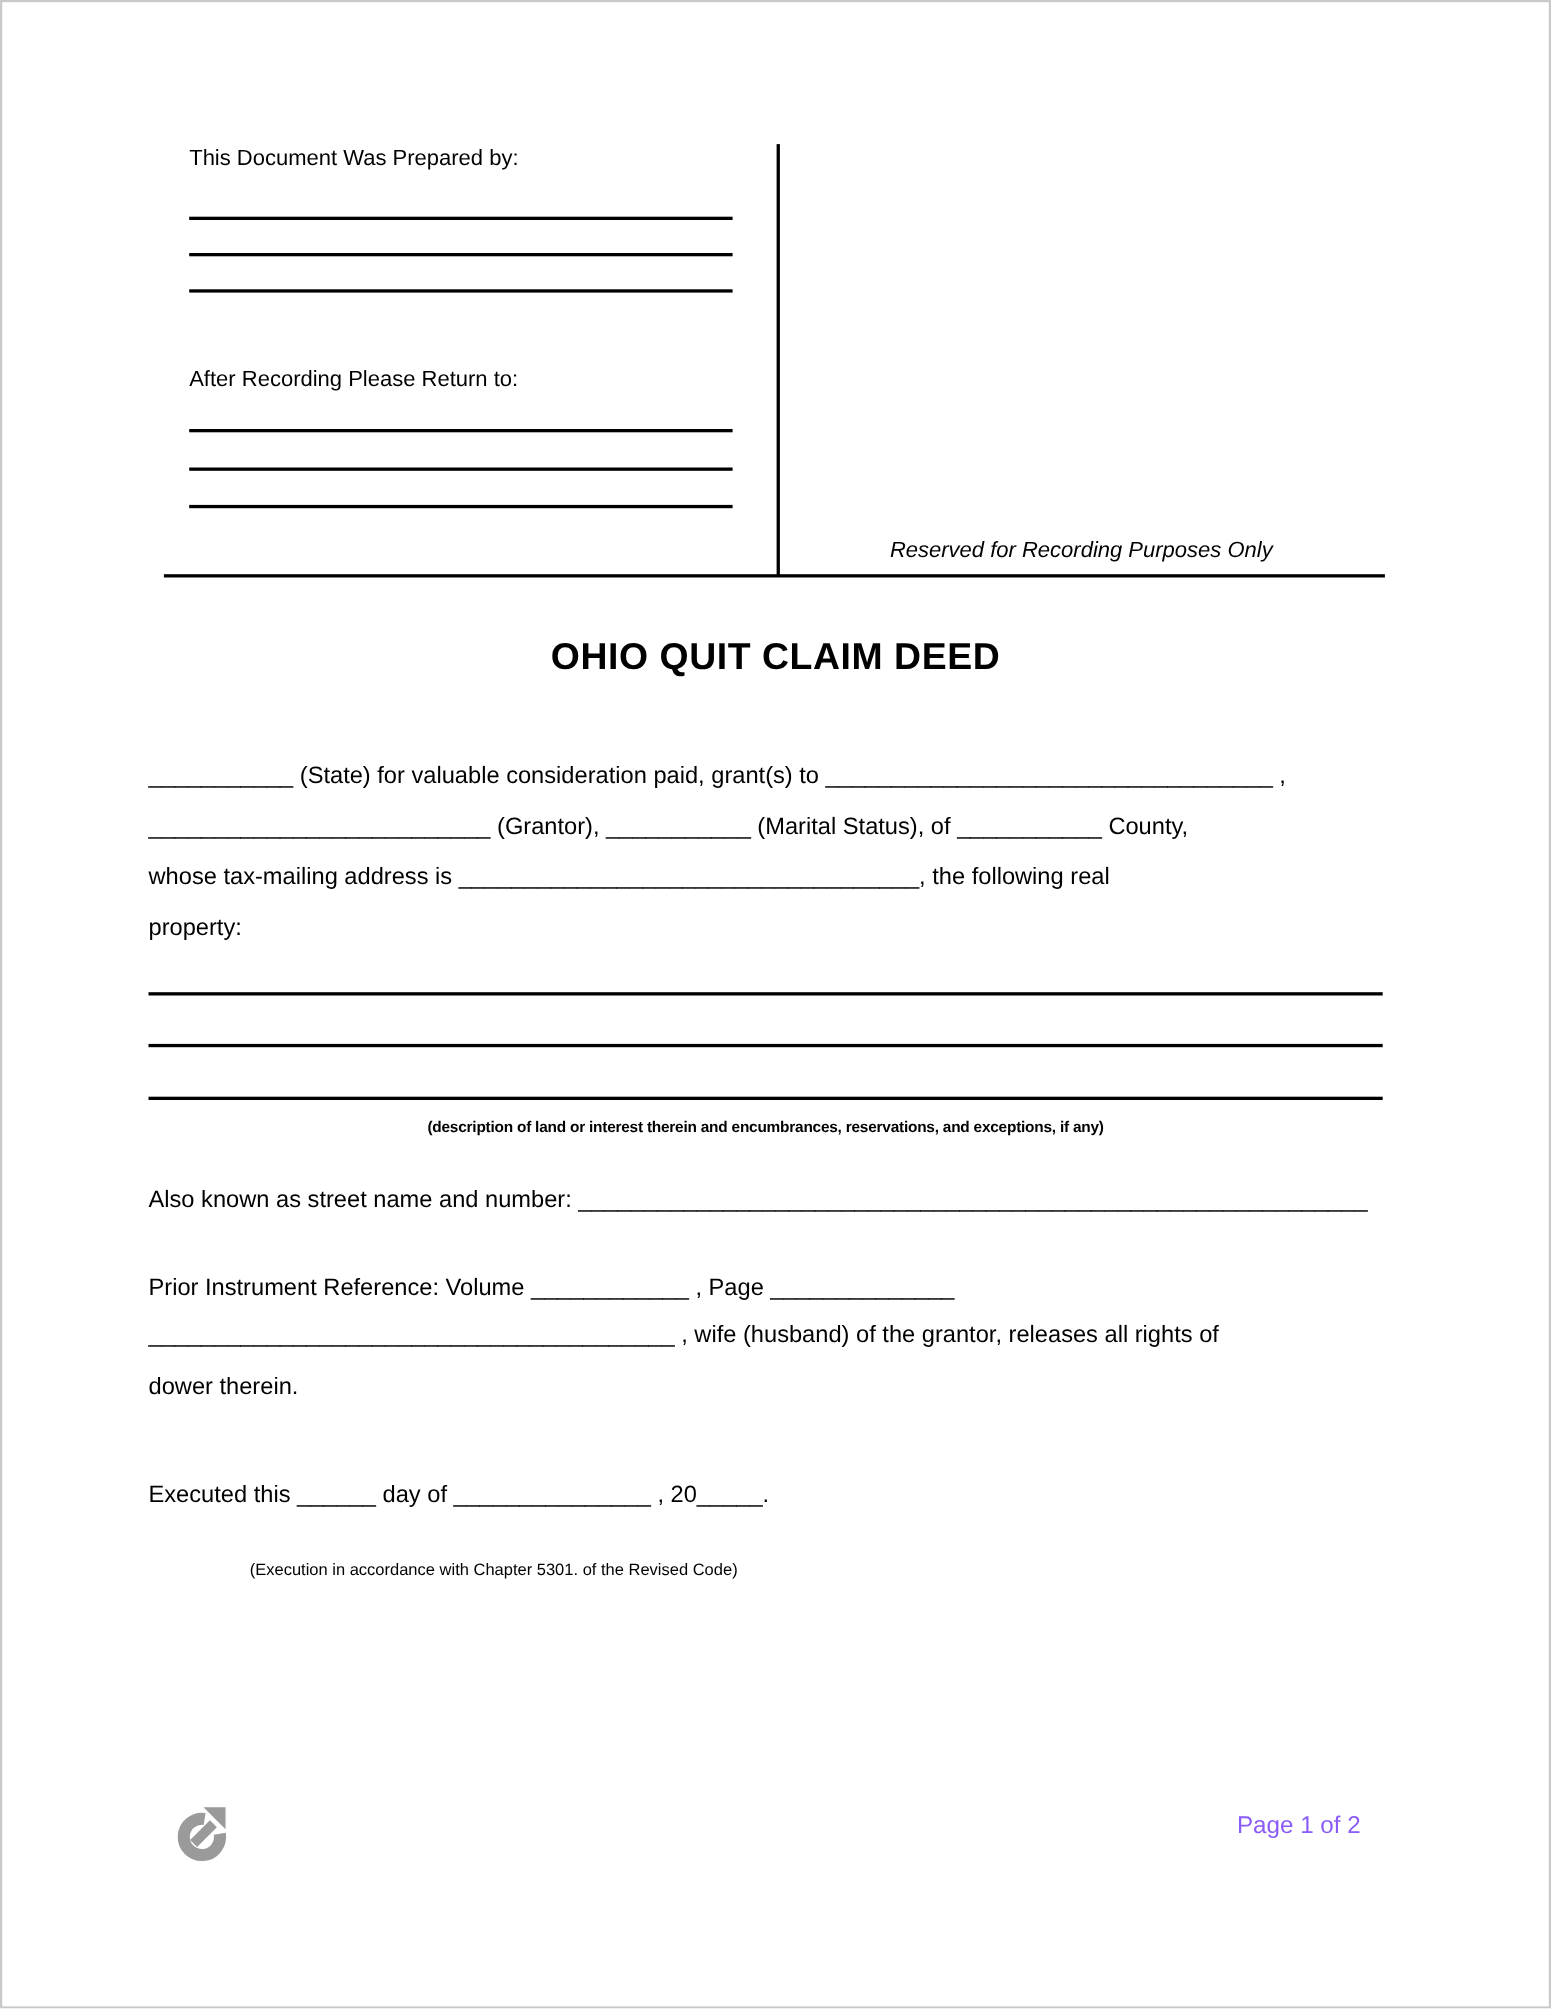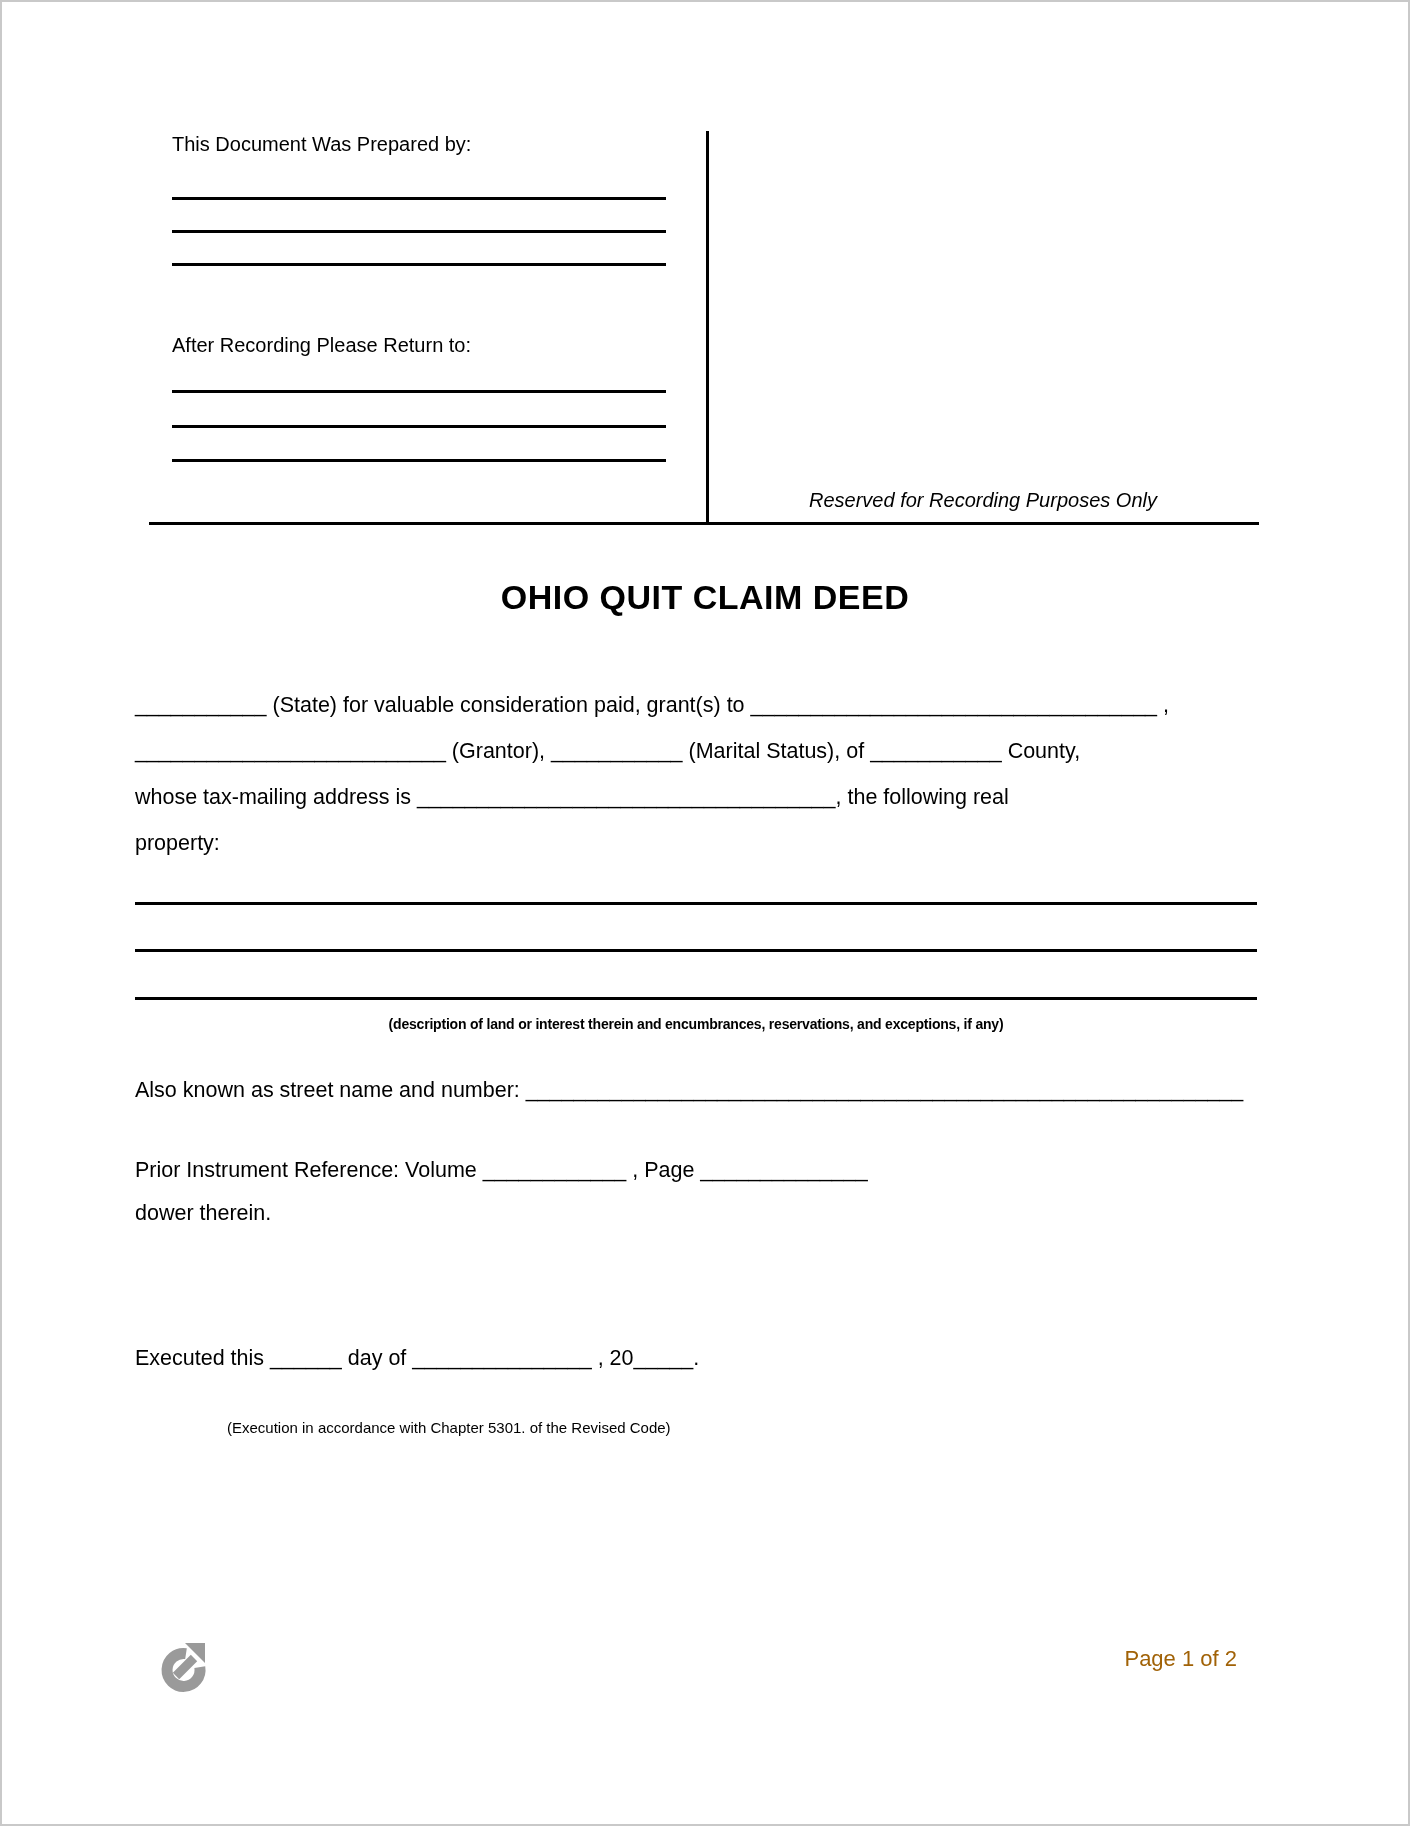--- a/index.html
+++ b/index.html
@@ -66,21 +66,21 @@
     left:225px;top:1403px;
     font-size:15px;line-height:46px;
     white-space:nowrap;
   }
   .logo{position:absolute;left:156px;top:1636px;width:56px;height:58px;}
   .page-indicator{
     position:absolute;
     left:1000px;top:1644px;width:235px;
     text-align:right;
     font-size:22px;
-    color:#a16207;
+    color:#8b5cf6;
   }
 </style>
 </head>
 <body>
 
 <div class="page">
 
   <div class="abs hdr-label" style="left:170px;top:131px;">This Document Was Prepared by:</div>
 
   <div class="blank-line short-line" style="top:195px;"></div>
@@ -110,20 +110,21 @@
   <div class="blank-line desc-line" style="top:947px;"></div>
   <div class="blank-line desc-line" style="top:995px;"></div>
 
   <div class="caption">(description of land or interest therein and encumbrances, reservations, and exceptions, if any)</div>
 
   <div class="one-liner body-text" style="top:1065px;">Also known as street name and number: ____________________________________________________________</div>
 
   <div class="one-liner body-text" style="top:1145px;">Prior Instrument Reference: Volume ____________ , Page ______________</div>
 
   <div class="dower body-text">
+    <div>________________________________________ , wife (husband) of the grantor, releases all rights of</div>
     <div>dower therein.</div>
   </div>
 
   <div class="one-liner body-text" style="top:1333px;">Executed this ______ day of _______________ , 20_____.</div>
 
   <div class="exec-note">(Execution in accordance with Chapter 5301. of the Revised Code)</div>
 
   <div class="logo">
     <svg width="56" height="58" viewBox="0 0 56 58" xmlns="http://www.w3.org/2000/svg">
       <path d="M41.8 29.1 A16.5 16.5 0 1 1 28.0 15.6" fill="none" stroke="#9a9a9a" stroke-width="11" stroke-linecap="butt"></path>

